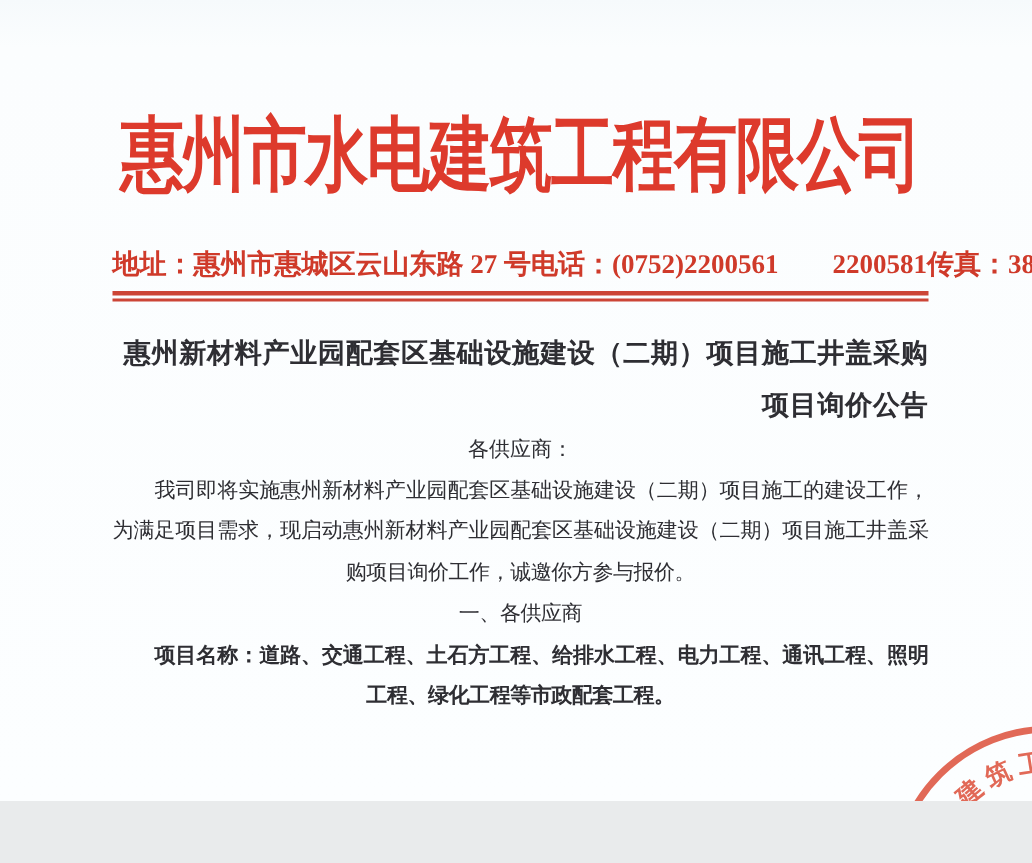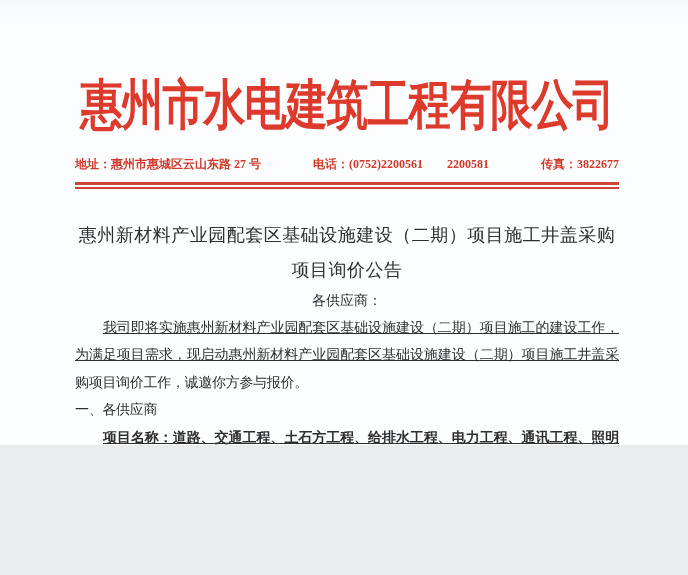--- a/index.html
+++ b/index.html
@@ -1,19 +1,19 @@
 <!DOCTYPE html>
 <html><head>
 <meta charset="utf-8">
 <style>
   html, body { margin: 0; padding: 0; background: #e9ebec; }
   .page {
     position: relative;
     width: 688px;
-    height: 445px;
+    height: 534px;
     background: linear-gradient(180deg, #f6fafc 0%, #fbfdfe 6%, #fcfeff 100%);
     overflow: hidden;
     font-family: "Liberation Serif", "DejaVu Serif", serif;
     color: #2e2e33;
   }
   .content { padding: 0 69px 0 75px; }
 
   .company {
     margin: 76px 0 0 0;
     font-size: 42px;
@@ -21,48 +21,48 @@
     font-weight: bold;
     letter-spacing: -1px;
     text-align: center;
     color: #dd3a2c;
     transform: scaleY(1.28);
     transform-origin: 50% 50%;
     white-space: nowrap;
   }
 
   .addr-row {
-    margin-top: 20px;
+    margin-top: 32px;
     display: flex;
     justify-content: space-between;
     align-items: baseline;
-    font-size: 12px;
+    font-size: 18px;
     font-weight: bold;
     line-height: 20px;
     color: #cf3a2a;
     white-space: pre;
   }
 
   .rule-thick { margin-top: 8px; height: 3px;   background: #cc4536; }
   .rule-thin  { margin-top: 2px; height: 1.5px; background: #cc4536; }
 
   .doc-title {
-    margin-top: 29px;
+    margin-top: 17px;
     font-size: 18px;
-    font-weight: normal;
+    font-weight: bold;
     line-height: 35px;
-    text-align: center;
+    text-align: right;
     letter-spacing: 0.5px;
   }
 
   .salutation { margin: 0; font-size: 14px; line-height: 26px; text-align: center; }
 
   p.line, .para { margin: 0; font-size: 14px; letter-spacing: -0.3px; }
-  .line, .jline { line-height: 27.5px; }
-  .jline { text-align: justify; text-align-last: justify; text-decoration: underline; }
+  .line, .jline { line-height: 27.5px; text-align: center; }
+  .jline { text-align: justify; text-align-last: justify; }
   .indent { text-indent: 2em; }
   .bold { font-weight: bold; }
 
   .seal { position: absolute; left: 590px; top: 480px; opacity: 0.88; }
   .seal text {
     font-family: "Liberation Serif", "DejaVu Serif", serif;
     font-size: 17px;
     font-weight: bold;
     fill: #de5540;
     text-anchor: middle;

